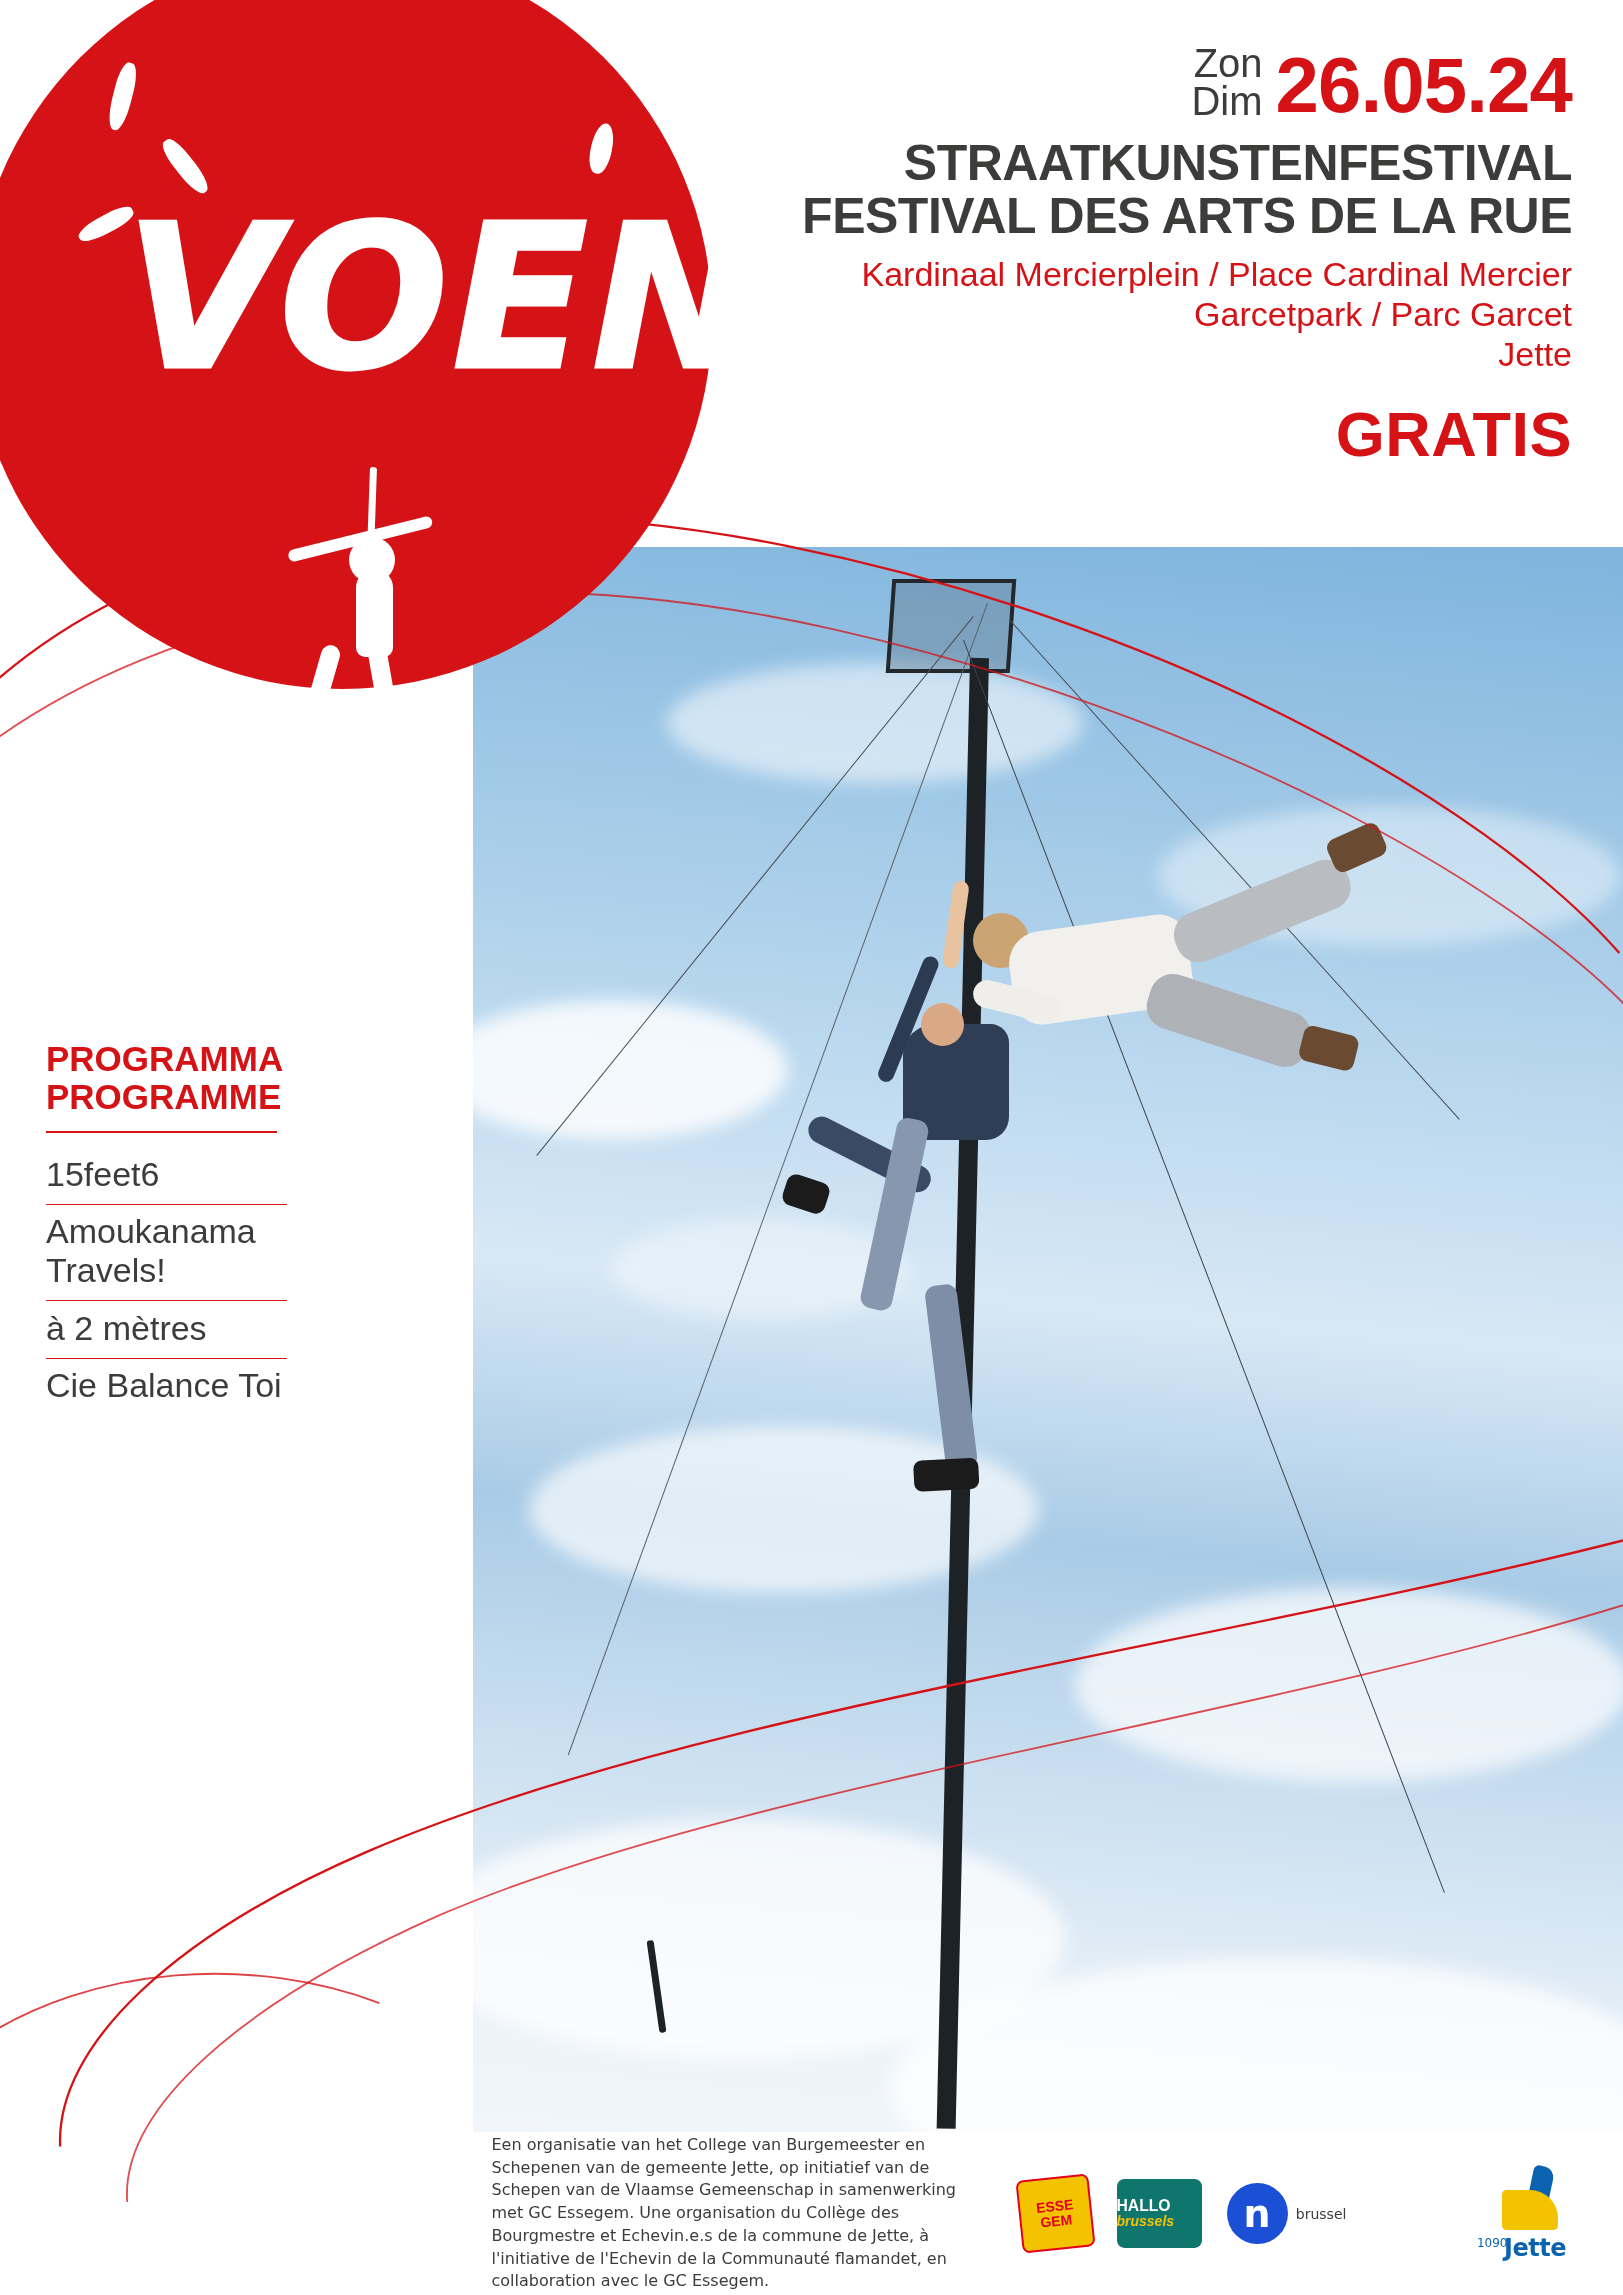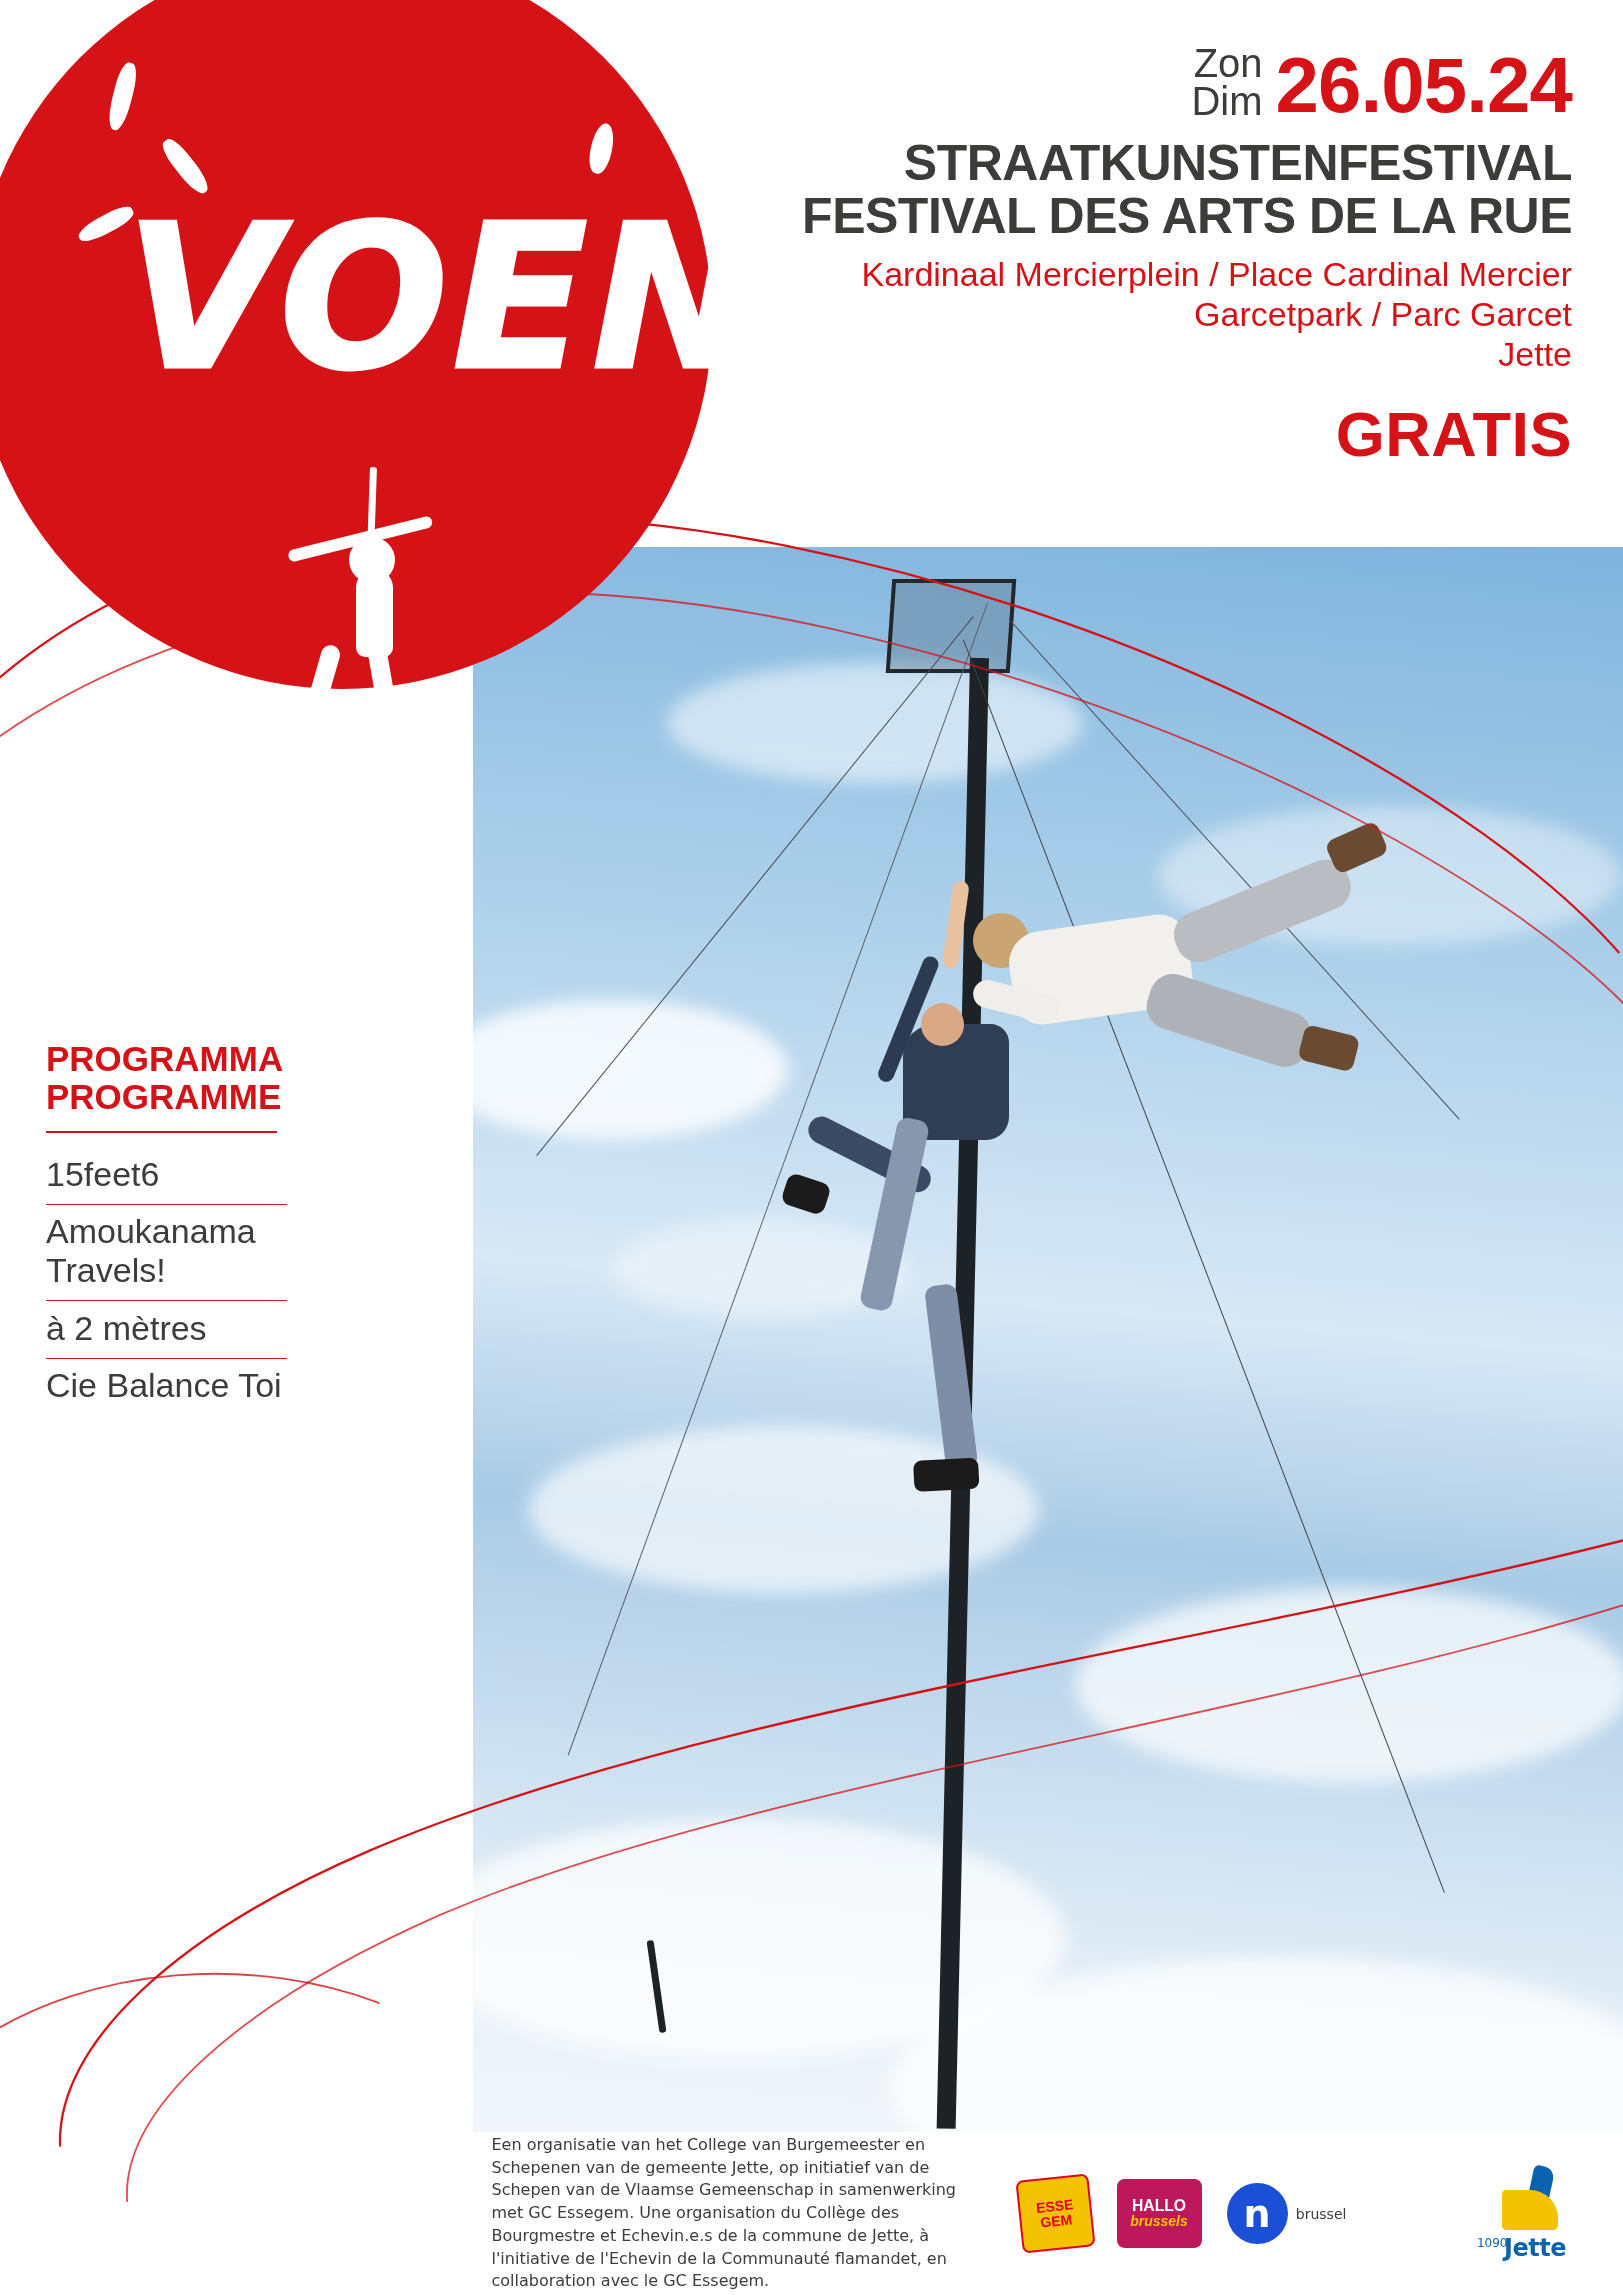--- a/index.html
+++ b/index.html
@@ -248,24 +248,24 @@
     display: flex; flex-direction: column;
     align-items: center; justify-content: center;
     color: #e2001a;
     font-weight: bold;
     font-size: 14px;
     line-height: 1.05;
     transform: rotate(-6deg);
   }
   .logo-hallo {
     width: 85px; height: 69px;
-    background: #be185d;
+    background: #0f766e;
     border-radius: 7.4px;
     display: flex; flex-direction: column;
-    align-items: center; justify-content: center;
+    justify-content: center;
     color: #ffffff;
     font-weight: bold;
     font-size: 15.7px;
     line-height: 1.1;
   }
   .logo-hallo .cul {
     font-style: italic;
     font-size: 14px;
     color: #f3c300;
   }

